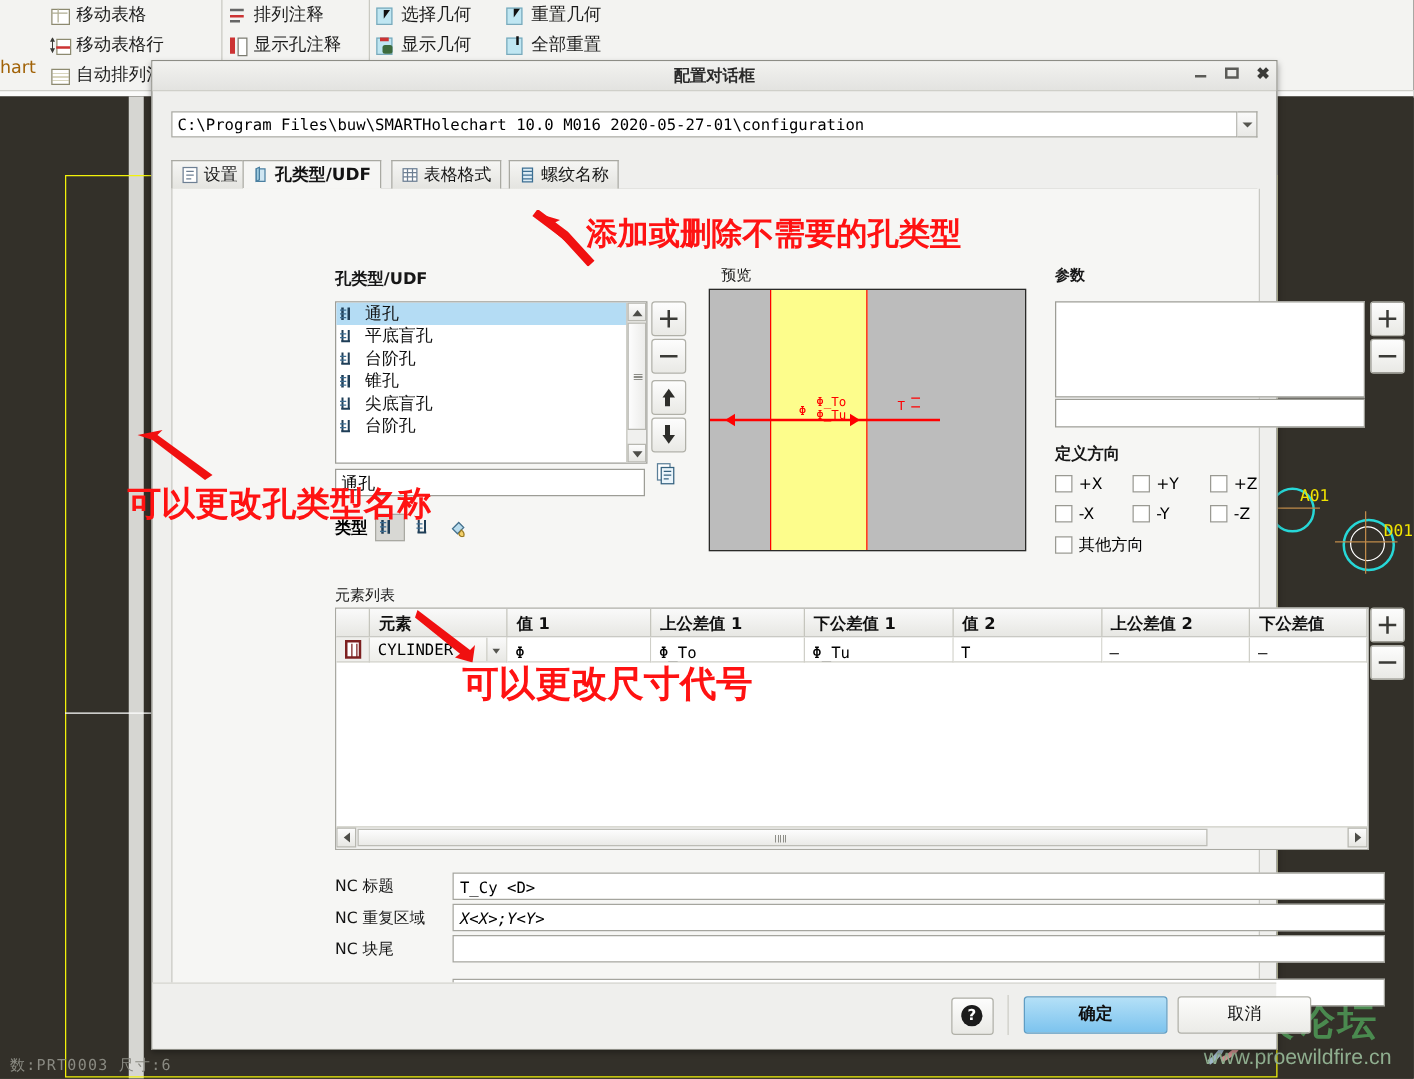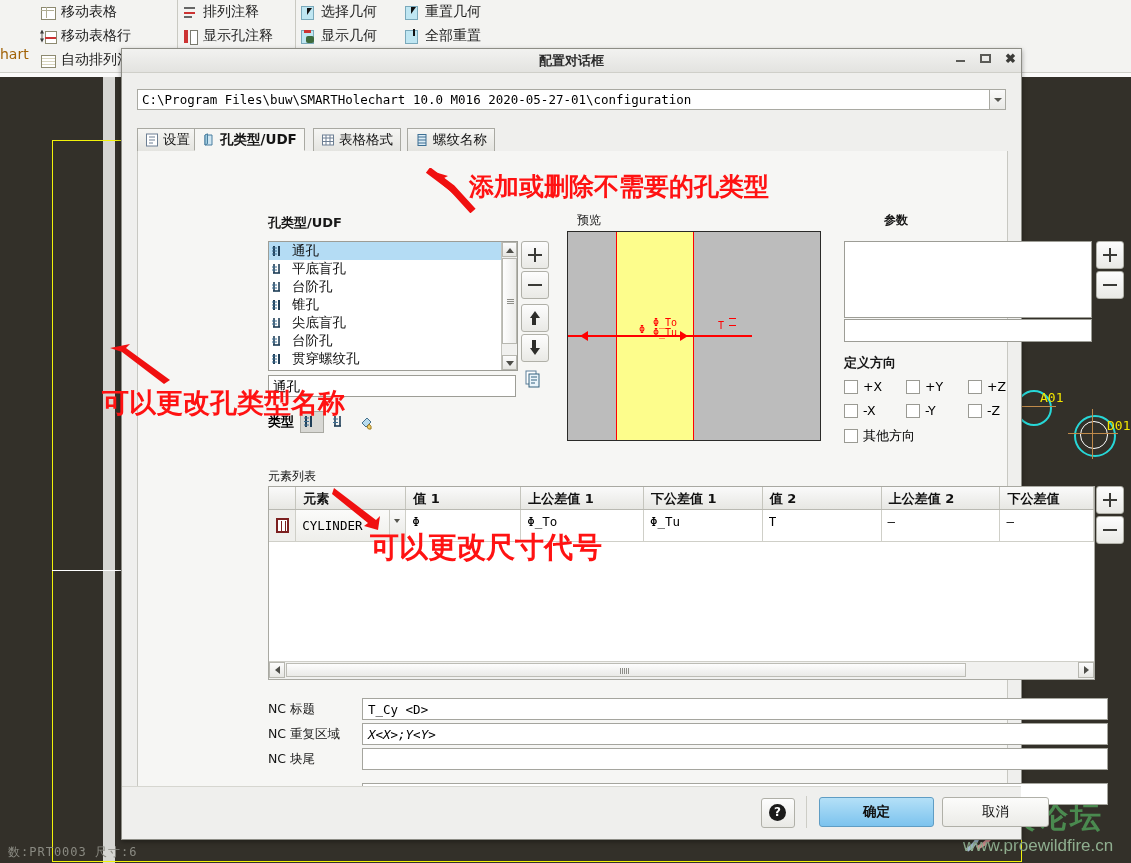--- a/index.html
+++ b/index.html
@@ -107,21 +107,21 @@
   .dirttl{position:absolute;left:722px;top:305px;font-size:13px;font-weight:bold;color:#171717;font-family:"DejaVu Sans",sans-serif;}
   .cbrow{position:absolute;display:flex;align-items:center;gap:7px;font-size:12.5px;font-family:"DejaVu Sans",sans-serif;}
   .cb{width:12px;height:12px;border:1px solid #9a9a93;background:#fff;display:inline-block;cursor:pointer;}
   .cbitem{display:flex;align-items:center;gap:5px;width:55px;cursor:pointer;}
 
   
   .etable{position:absolute;left:146px;top:437px;width:825px;height:192px;border:1px solid #a9a9a2;background:#fff;overflow:hidden;}
   .ehead{display:flex;height:22px;background:linear-gradient(#fafafa,#e7e7e3);border-bottom:1px solid #b9b9b2;}
   .eh{border-right:1px solid #c5c5bd;box-sizing:border-box;padding:3px 0 0 7px;font-size:13px;font-weight:bold;
       color:#101010;font-family:"DejaVu Sans",sans-serif;overflow:hidden;white-space:nowrap;}
-  .erow{display:flex;height:32px;align-items:stretch;}
+  .erow{display:flex;height:20px;align-items:stretch;}
   .ec{border-right:1px solid #cfcfc8;border-bottom:1px solid #cfcfc8;box-sizing:border-box;
       font-size:12.5px;font-family:"DejaVu Sans Mono",monospace;padding:4px 0 0 6px;background:#fff;overflow:hidden;white-space:nowrap;}
   .ec.handle{background:#efefec;display:flex;align-items:center;justify-content:center;}
   .hbox{width:13px;height:15px;border:2px solid #7c2020;box-sizing:border-box;position:relative;background:#fff;}
   .hbox::after{content:"";position:absolute;left:3px;top:1px;width:3px;height:11px;border-left:1px solid #7c2020;border-right:1px solid #7c2020;}
   .combo{display:flex;align-items:center;background:linear-gradient(#fbfbfa,#eeeeea);}
   .combo .cv{flex:1;padding-left:6px;font-size:12.5px;font-family:"DejaVu Sans Mono",monospace;}
   .combo .cb2{width:15px;height:100%;border-left:1px solid #cbcbc4;position:relative;background:linear-gradient(#fafafa,#e8e8e4);}
   .combo .cb2::after{content:"";position:absolute;left:4px;top:9px;border-left:3.5px solid transparent;border-right:3.5px solid transparent;border-top:4px solid #55554f;}
   .hscroll{position:absolute;left:0;bottom:0;width:825px;height:17px;background:#f1f1ef;border-top:1px solid #cfcfc8;}
@@ -342,21 +342,21 @@
           </svg>
       </span>
       <span>螺纹名称</span>
     </div>
   </div>
 
   <div class="panel"></div>
 
   <div class="secttl" style="left:146px;top:165px;">孔类型/UDF</div>
   <div class="secttl" style="left:455px;top:163px;font-size:12px;font-weight:normal;">预览</div>
-  <div class="secttl" style="left:722px;top:163px;font-size:12px;margin-left:40px;">参数</div>
+  <div class="secttl" style="left:722px;top:163px;font-size:12px;">参数</div>
 
   <div class="listbox">
     <div style="width:233px;">
       <div class="li sel">
         <span class="hico">
           <svg width="15" height="14" viewBox="0 0 15 14">
               <line x1="2" y1="2" x2="2" y2="12" stroke="#1f3e57" stroke-width="2"></line>
               <line x1="7" y1="2" x2="7" y2="12" stroke="#1f3e57" stroke-width="2"></line>
               <line x1="0" y1="4" x2="5" y2="4" stroke="#3e6e92"></line>
               <line x1="0" y1="7" x2="5" y2="7" stroke="#3e6e92"></line>
@@ -417,32 +417,20 @@
         <span class="hico">
           <svg width="15" height="14" viewBox="0 0 15 14">
               <line x1="2" y1="2" x2="2" y2="11" stroke="#1f3e57" stroke-width="1.6"></line>
               <line x1="7" y1="2" x2="7" y2="11" stroke="#1f3e57" stroke-width="1.6"></line>
               <line x1="1" y1="11" x2="8" y2="11" stroke="#1f3e57" stroke-width="1.6"></line>
               <line x1="0" y1="5" x2="5" y2="5" stroke="#3e6e92"></line>
               <line x1="0" y1="8" x2="5" y2="8" stroke="#3e6e92"></line>
             </svg>
         </span>
         <span>台阶孔</span>
-      </div>
-      <div class="li">
-        <span class="hico">
-          <svg width="15" height="14" viewBox="0 0 15 14">
-              <line x1="2" y1="2" x2="2" y2="12" stroke="#1f3e57" stroke-width="2"></line>
-              <line x1="7" y1="2" x2="7" y2="12" stroke="#1f3e57" stroke-width="2"></line>
-              <line x1="0" y1="4" x2="5" y2="4" stroke="#3e6e92"></line>
-              <line x1="0" y1="7" x2="5" y2="7" stroke="#3e6e92"></line>
-              <line x1="0" y1="10" x2="5" y2="10" stroke="#3e6e92"></line>
-            </svg>
-        </span>
-        <span>贯穿螺纹孔</span>
       </div>
     </div>
     <div class="vscroll">
       <div class="sc-arrow up">
           <span class="ar"></span>
         </div>
       <div class="sc-thumb"></div>
       <div class="sc-arrow dn">
           <span class="ar"></span>
         </div>

